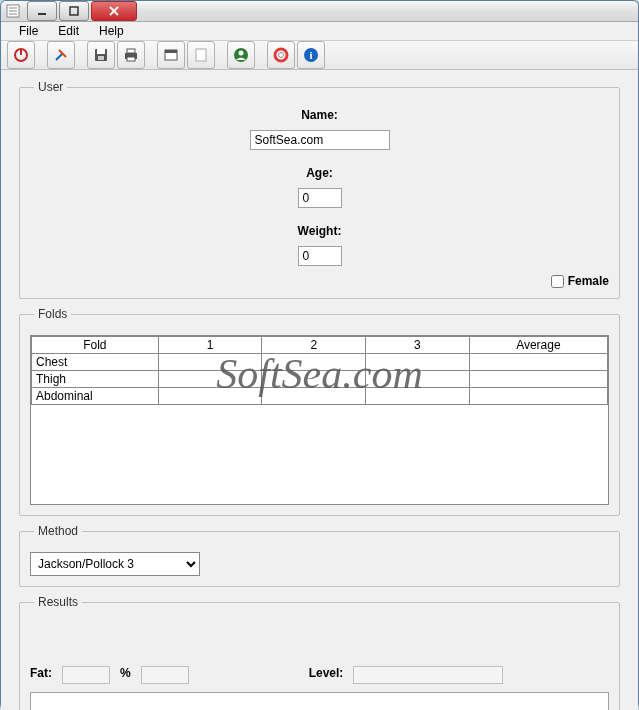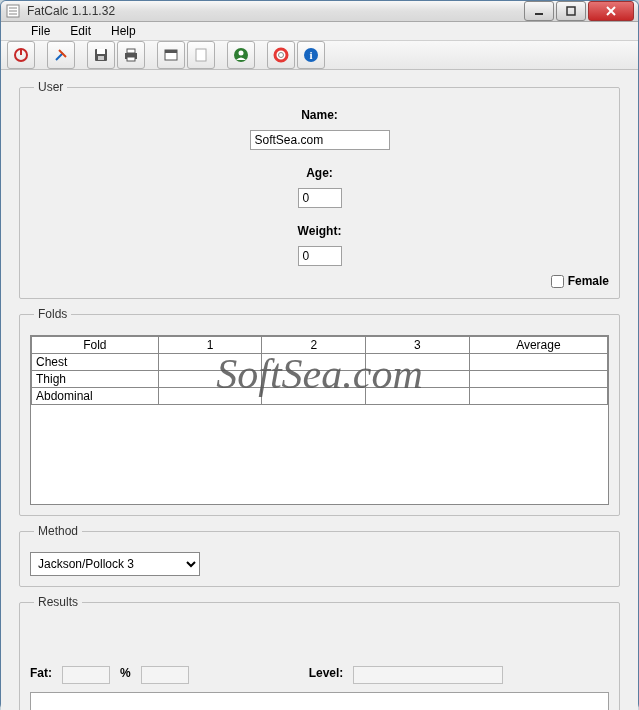--- a/index.html
+++ b/index.html
@@ -47,21 +47,21 @@
       display: flex; align-items: center; justify-content: center;
       cursor: pointer;
     }
     .win-btn.close { width: 46px; background: linear-gradient(to bottom, #e57373, #c62828); color: #fff; border-color: #a03030; }
     .menubar {
       height: 22px;
       background: #f0f0f0;
       border-bottom: 1px solid #d0d0d0;
       display: flex;
       align-items: center;
-      padding: 0 20px;
+      padding: 0 8px;
     }
     .menu-item {
       padding: 2px 10px;
       cursor: pointer;
     }
     .toolbar {
       height: 36px;
       background: linear-gradient(to bottom, #f8f8f8, #e8e8e8);
       border-bottom: 1px solid #c0c0c0;
       display: flex;
@@ -210,21 +210,20 @@
 <div class="window">
   <div class="titlebar">
     <span class="title-icon">
       <svg width="14" height="14" viewBox="0 0 14 14">
           <rect x="1" y="1" width="12" height="12" fill="#fff" stroke="#888"></rect>
           <line x1="3" y1="4" x2="11" y2="4" stroke="#888"></line>
           <line x1="3" y1="7" x2="11" y2="7" stroke="#888"></line>
           <line x1="3" y1="10" x2="11" y2="10" stroke="#888"></line>
         </svg>
     </span>
-    <span class="title-text">FatCalc 1.1.1.32</span>
     <div class="win-buttons">
       <div class="win-btn">
           <svg width="10" height="10">
             <line x1="1" y1="8" x2="9" y2="8" stroke="#333" stroke-width="2"></line>
           </svg>
         </div>
       <div class="win-btn">
           <svg width="10" height="10">
             <rect x="1" y="1" width="8" height="8" fill="none" stroke="#333" stroke-width="1.5"></rect>
           </svg>

